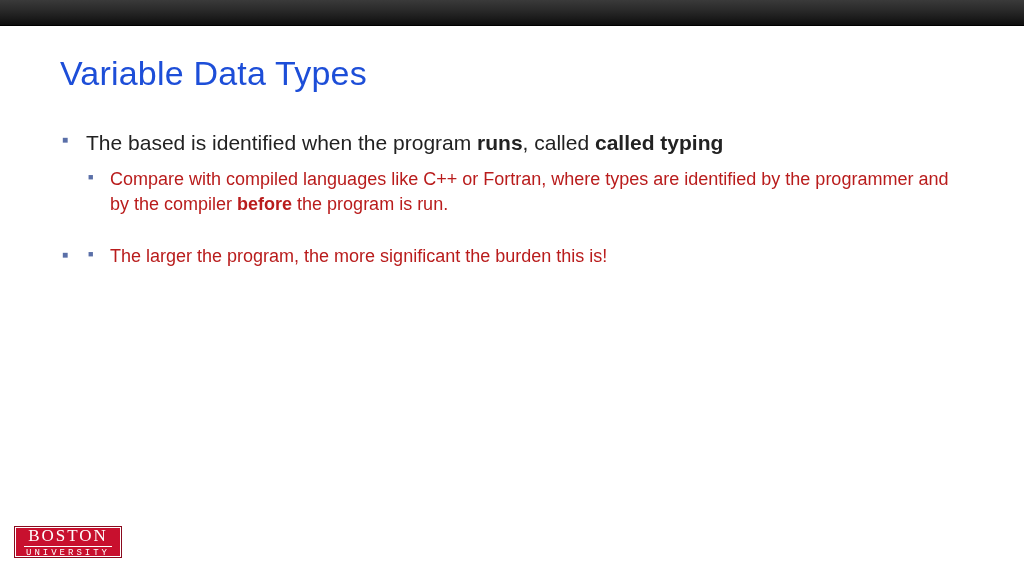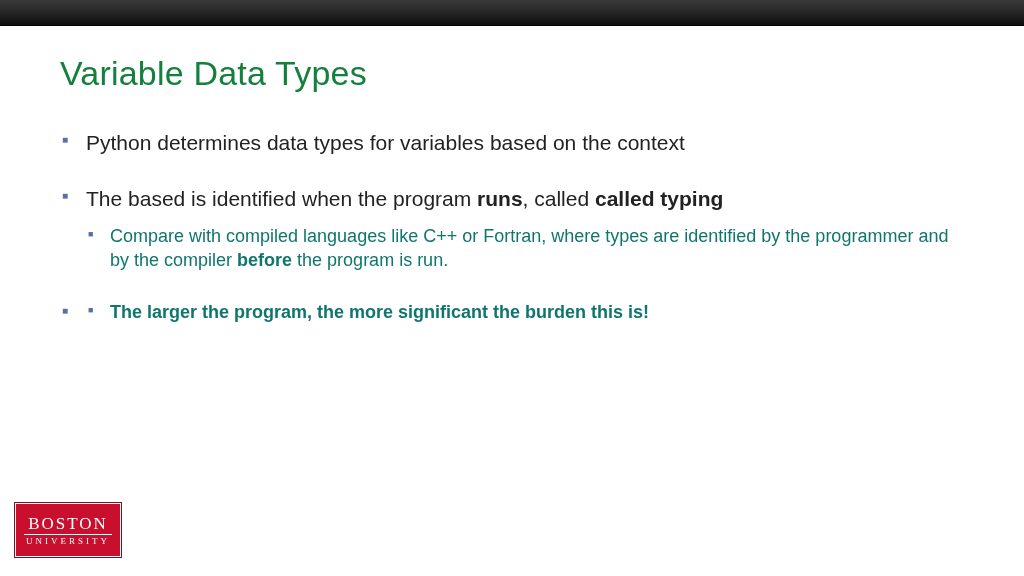--- a/index.html
+++ b/index.html
@@ -1,43 +1,40 @@
 <!DOCTYPE html>
 <html><head>
 <meta charset="utf-8">
 <style>
   * { margin: 0; padding: 0; box-sizing: border-box; }
   html, body { width: 1024px; height: 576px; font-family: Arial, Helvetica, sans-serif; background: #fff; overflow: hidden; }
   .topbar { width: 100%; height: 26px; background: linear-gradient(to bottom, #3a3a3a 0%, #2a2a2a 40%, #0e0e0e 100%); border-bottom: 1px solid #000; }
   .slide { padding: 28px 60px 0 60px; }
-  .title { font-size: 34px; font-weight: 400; color: #15803d; margin-bottom: 36px; letter-spacing: 0.2px; }
+  .title { font-size: 34px; font-weight: 400; color: #1d4ed8; margin-bottom: 36px; letter-spacing: 0.2px; }
   ul.main { list-style: none; }
   ul.main > li { position: relative; padding-left: 26px; font-size: 21px; color: #222; line-height: 1.35; margin-bottom: 28px; }
   ul.main > li::before { content: "■"; position: absolute; left: 2px; top: 4px; color: #5a6fa8; font-size: 10px; }
   ul.sub { list-style: none; margin-top: 10px; }
-  ul.sub > li { position: relative; padding-left: 24px; font-size: 18px; color: #0f766e; line-height: 1.35; margin-bottom: 6px; }
+  ul.sub > li { position: relative; padding-left: 24px; font-size: 18px; color: #b91c1c; line-height: 1.35; margin-bottom: 6px; }
   ul.sub > li::before { content: "■"; position: absolute; left: 2px; top: 4px; color: #5a6fa8; font-size: 9px; }
   .bold { font-weight: 700; }
-  .emph { color: #33356b; font-weight: bold; }
-  .logo { position: absolute; left: 14px; bottom: 18px; width: 108px; height: 56px; background: #c8102e; border: 1px solid #8a0a1e; box-shadow: 0 0 0 1px #fff inset; display: flex; flex-direction: column; align-items: center; justify-content: center; line-height: 1; }
+  .emph { color: #33356b; }
+  .logo { position: absolute; left: 14px; bottom: 18px; width: 108px; height: 32px; background: #c8102e; border: 1px solid #8a0a1e; box-shadow: 0 0 0 1px #fff inset; display: flex; flex-direction: column; align-items: center; justify-content: center; line-height: 1; }
   .logo .l1 { color: #fff; font-family: 'Times New Roman', serif; font-size: 17px; letter-spacing: 2px; font-weight: 400; border-bottom: 1px solid #fff; padding: 0 4px 2px 4px; }
-  .logo .l2 { color: #fff; font-family: Liberation Serif, serif; font-size: 9px; letter-spacing: 3px; margin-top: 2px; }
+  .logo .l2 { color: #fff; font-family: Liberation Mono, monospace; font-size: 9px; letter-spacing: 3px; margin-top: 2px; }
 </style>
 </head>
 <body>
 
 <div class="topbar"></div>
 
 <div class="slide">
   <h1 class="title">Variable Data Types</h1>
 
   <ul class="main">
-    <li>
-      <span>Python determines data types for variables based on the context</span>
-    </li>
 
     <li>
       <span>The based is identified when the program </span><span class="bold">runs</span><span>, called </span><span class="bold">called typing</span>
       <ul class="sub">
         <li>
           <span>Compare with compiled languages like C++ or Fortran, where types are identified by the programmer and by the compiler </span><span class="bold">before</span><span> the program is run.</span>
         </li>
       </ul>
     </li>
 

